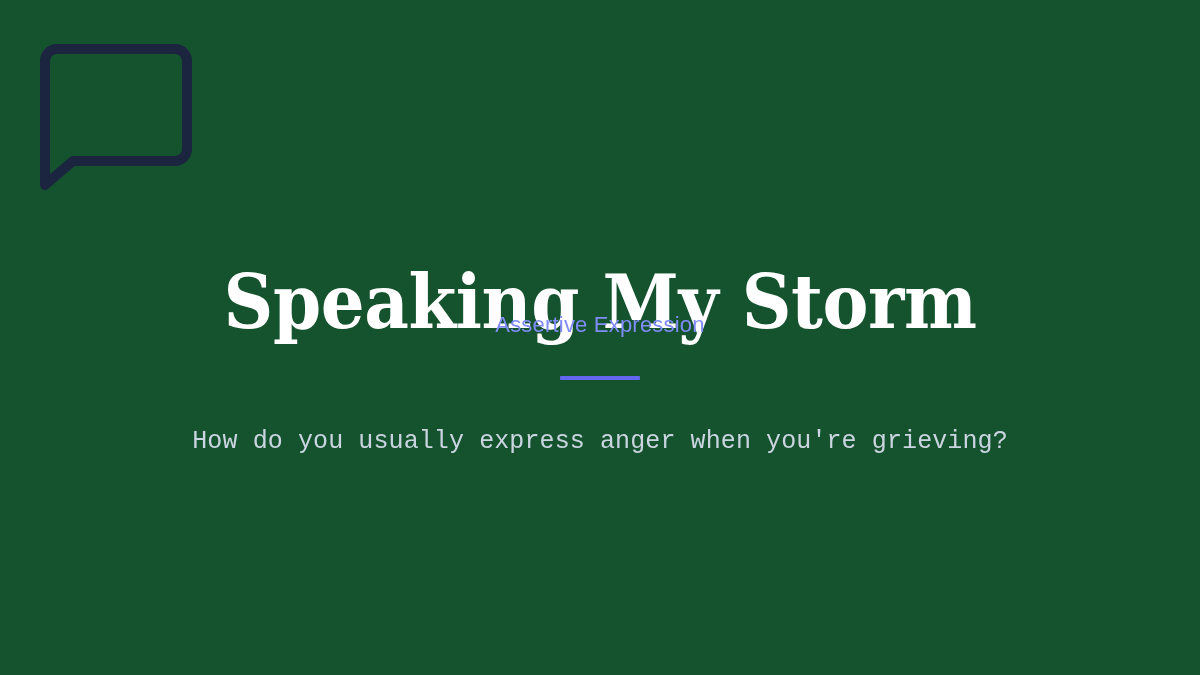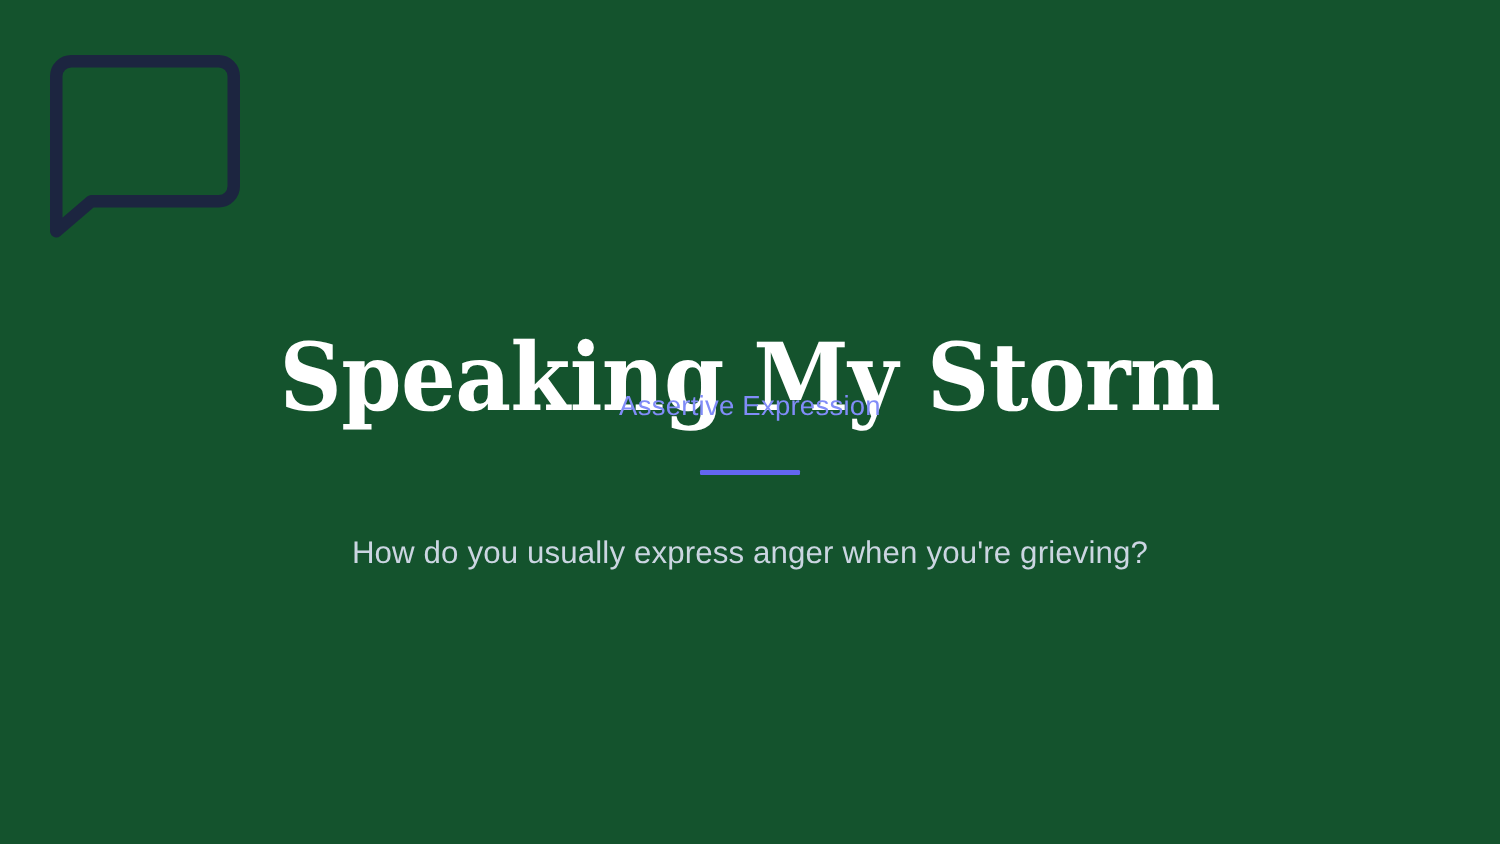--- a/index.html
+++ b/index.html
@@ -92,21 +92,21 @@
     background: #6366f1;
     border-radius: 1px;
   }
 
   .question {
     position: absolute;
     top: 425px;
     left: 0;
     width: 1200px;
     text-align: center;
-    font-family: Liberation Sans, sans-serif;
+    font-family: Liberation Mono, monospace;
     font-weight: 400;
     font-size: 25px;
     line-height: 34px;
     letter-spacing: 0.1px;
     color: #cbd5e1;
     white-space: nowrap;
   }
 </style>
 </head>
 <body>

